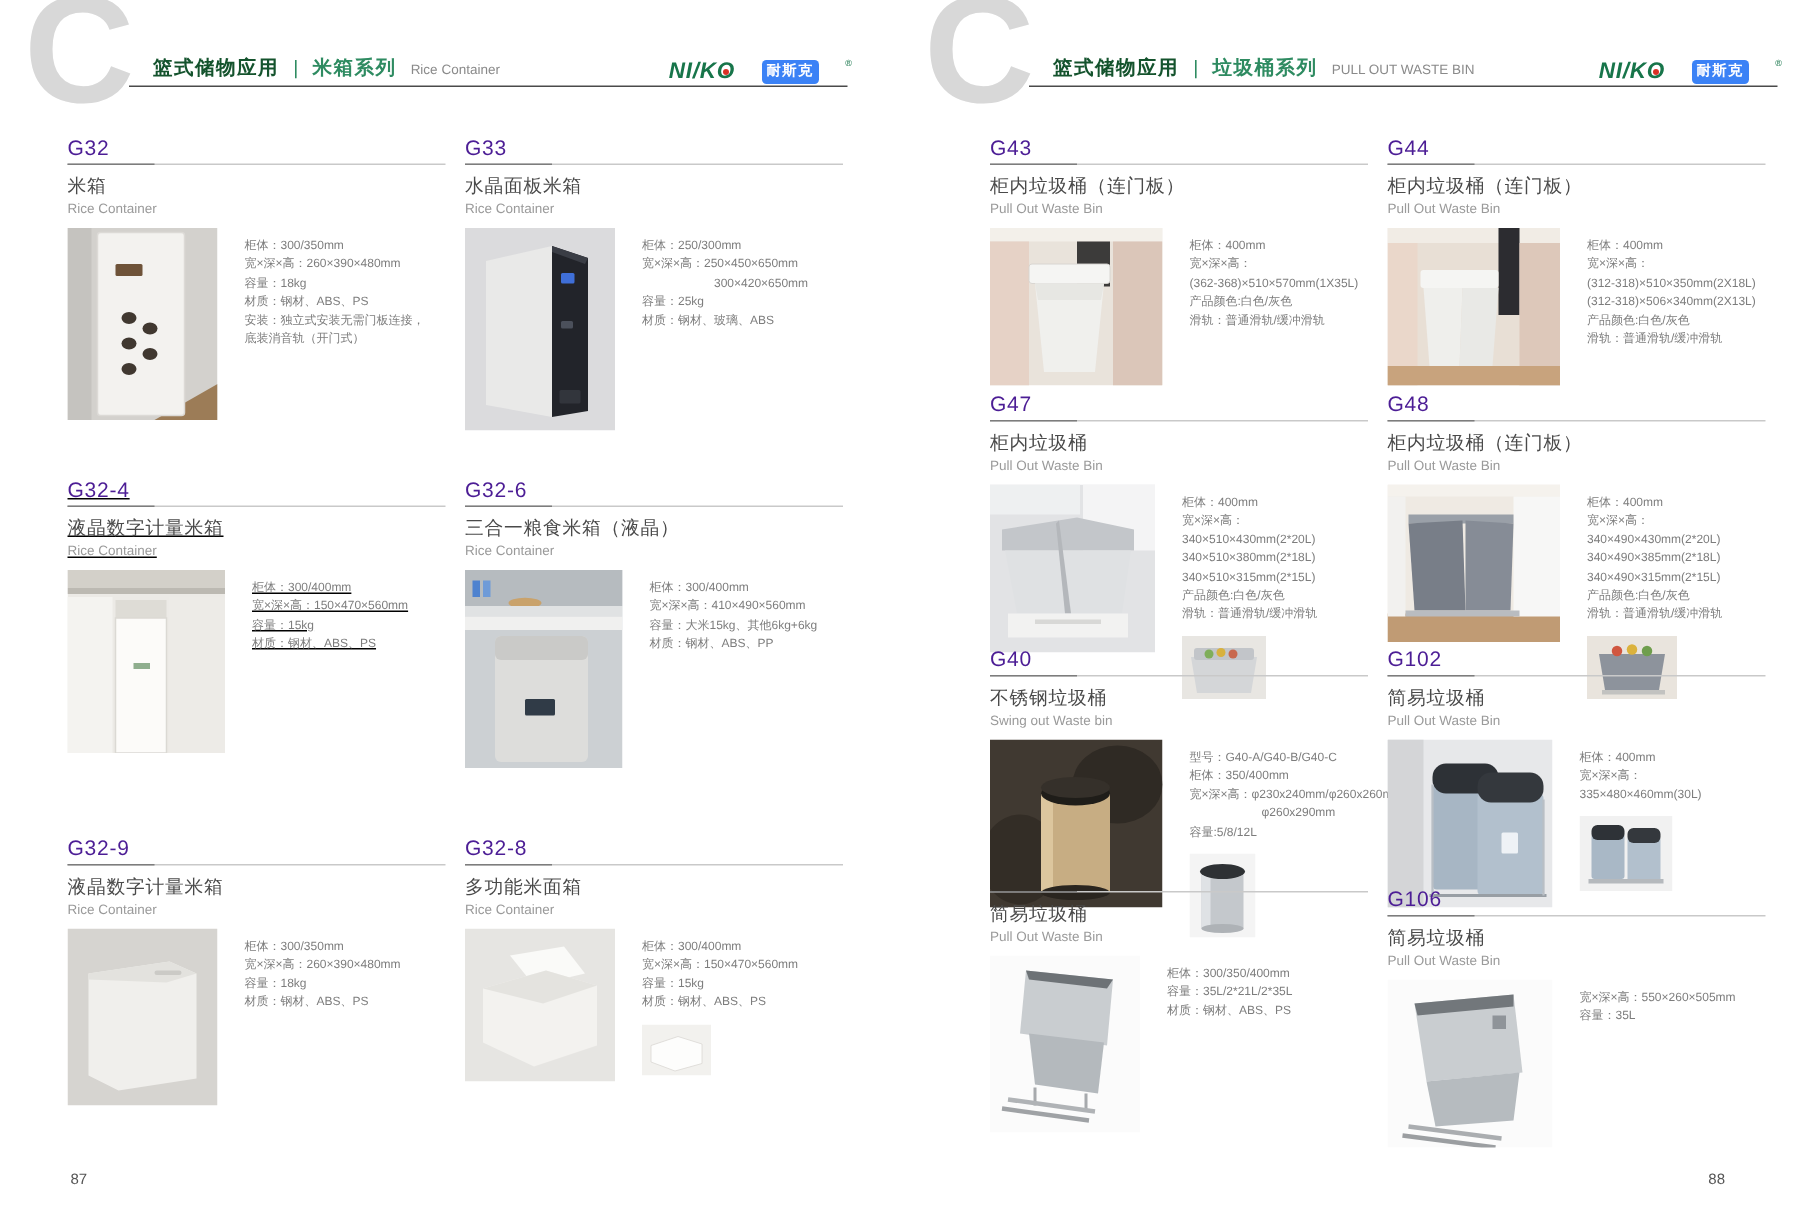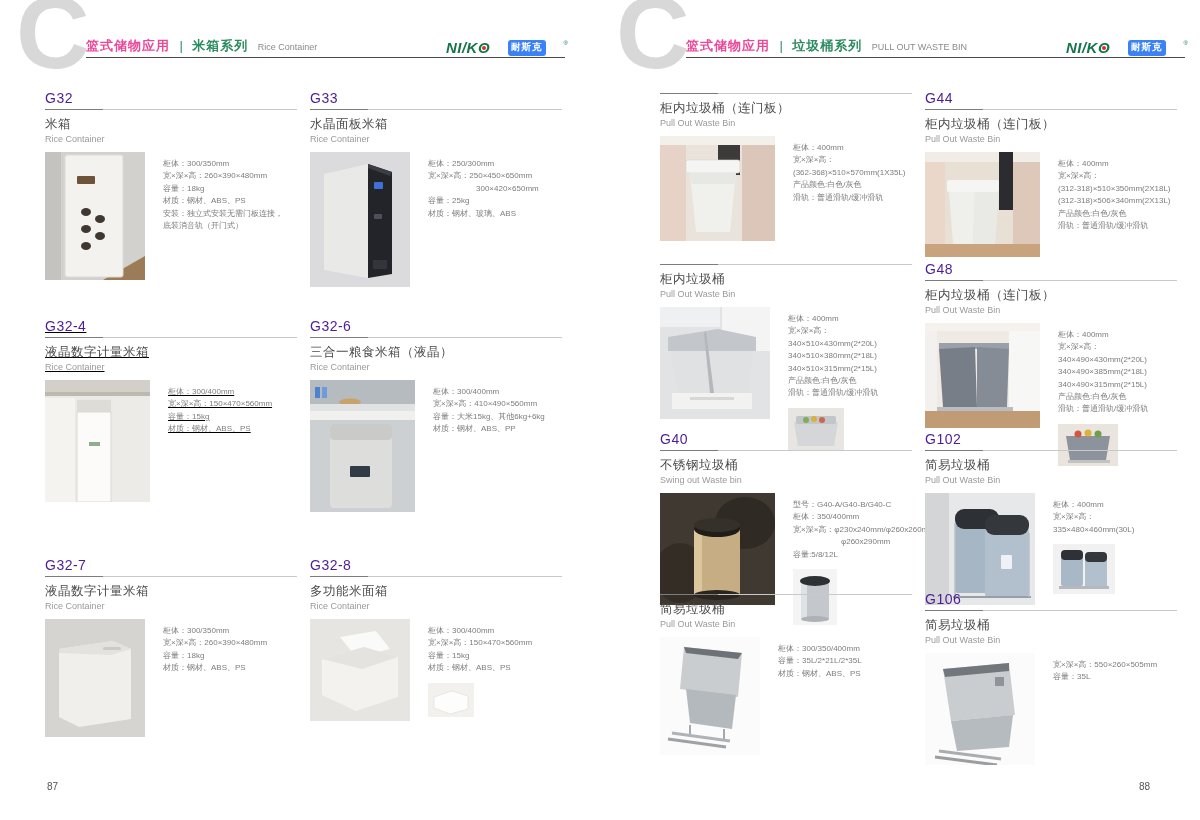--- a/index.html
+++ b/index.html
@@ -7,21 +7,21 @@
     font-family:"Liberation Sans","DejaVu Sans",sans-serif; }
   .canvas { position:relative; width:1200px; height:820px; background:#fff; }
   .page { position:absolute; top:0; width:600px; height:820px; }
   .page-left { left:0; }
   .page-right { left:600px; }
 
   
   .bigC { position:absolute; left:16px; top:-12px; font-size:102px; font-weight:bold;
     color:#d8d8d8; line-height:0.9; letter-spacing:-2px; }
   .hdr { position:absolute; left:86px; top:36px; white-space:nowrap; }
-  .hdr .cat { font-size:13px; font-weight:bold; color:#ec4899; letter-spacing:1px; }
+  .hdr .cat { font-size:13px; font-weight:bold; color:#14532d; letter-spacing:1px;margin-left:16px; }
   .hdr .sep { font-size:13px; color:#2e8b61; margin:0 5px; font-weight:normal; }
   .hdr .series { font-size:13px; font-weight:bold; color:#2e8b61; letter-spacing:1px; }
   .hdr .series-en { font-size:9px; color:#8a8a8a; margin-left:5px; }
   .hdr-line { position:absolute; left:86px; top:57px; height:1px; background:#4a4a4a; }
   .page-left .hdr-line { width:479px; }
   .page-right .hdr-line { width:499px; }
 
   .logo { position:absolute; top:39px; display:flex; align-items:center; gap:18px; }
   .page-left .logo { right:32px; }
   .page-right .logo { right:12px; }
@@ -171,21 +171,21 @@
         <div class="spec-col">
           <div class="specs">柜体：300/400mm
 宽×深×高：410×490×560mm
 容量：大米15kg、其他6kg+6kg
 材质：钢材、ABS、PP</div>
         </div>
       </div>
     </div>
 
     <div class="product" style="left:45px; top:557px;">
-      <div class="code">G32-7</div>
+      <div class="code">G32-9</div>
       <div class="code-line"></div>
       <div class="name">液晶数字计量米箱</div>
       <div class="name-en">Rice Container</div>
       <div class="pbody">
         <svg class="photo" width="100" height="118" viewBox="0 0 100 118">
           <rect width="100" height="118" fill="#d6d4d0"></rect>
           <polygon points="14,30 68,22 86,30 86,100 34,108 14,98" fill="#f0efec"></polygon>
           <polygon points="14,30 68,22 86,30 66,36 14,34" fill="#e3e2de"></polygon>
           <rect x="58" y="28" width="18" height="3" rx="1.5" fill="#cbcac6"></rect>
         </svg>
@@ -235,20 +235,21 @@
       <span class="series-en">PULL OUT WASTE BIN</span>
     </div>
     <div class="logo">
       <span class="logo-latin">NI/KO</span>
       <span class="logo-badge">耐斯克</span>
       <span class="logo-reg">®</span>
     </div>
     <div class="hdr-line"></div>
 
     <div class="product" style="left:60px; top:90px;">
+      <div class="code">G43</div>
       <div class="code-line"></div>
       <div class="name">柜内垃圾桶（连门板）</div>
       <div class="name-en">Pull Out Waste Bin</div>
       <div class="pbody">
         <svg class="photo" width="115" height="105" viewBox="0 0 115 105">
           <rect width="115" height="105" fill="#e9e3db"></rect>
           <rect width="115" height="9" fill="#f3f0ea"></rect>
           <rect x="58" y="9" width="22" height="30" fill="#3c3b3a"></rect>
           <rect y="9" width="26" height="96" fill="#e6d2c6"></rect>
           <rect x="82" y="9" width="33" height="96" fill="#dbc6b9"></rect>
@@ -288,20 +289,21 @@
 宽×深×高：
 (312-318)×510×350mm(2X18L)
 (312-318)×506×340mm(2X13L)
 产品颜色:白色/灰色
 滑轨：普通滑轨/缓冲滑轨</div>
         </div>
       </div>
     </div>
 
     <div class="product" style="left:60px; top:261px;">
+      <div class="code">G47</div>
       <div class="code-line"></div>
       <div class="name">柜内垃圾桶</div>
       <div class="name-en">Pull Out Waste Bin</div>
       <div class="pbody">
         <svg class="photo" width="110" height="112" viewBox="0 0 110 112">
           <rect width="110" height="112" fill="#e2e3e5"></rect>
           <rect x="62" width="48" height="44" fill="#f4f4f5"></rect>
           <rect width="60" height="20" fill="#eef0f1"></rect>
           <polygon points="8,30 58,22 96,30 96,44 8,44" fill="#c3c6ca"></polygon>
           <polygon points="10,44 94,44 88,86 18,86" fill="#dfe1e3"></polygon>

